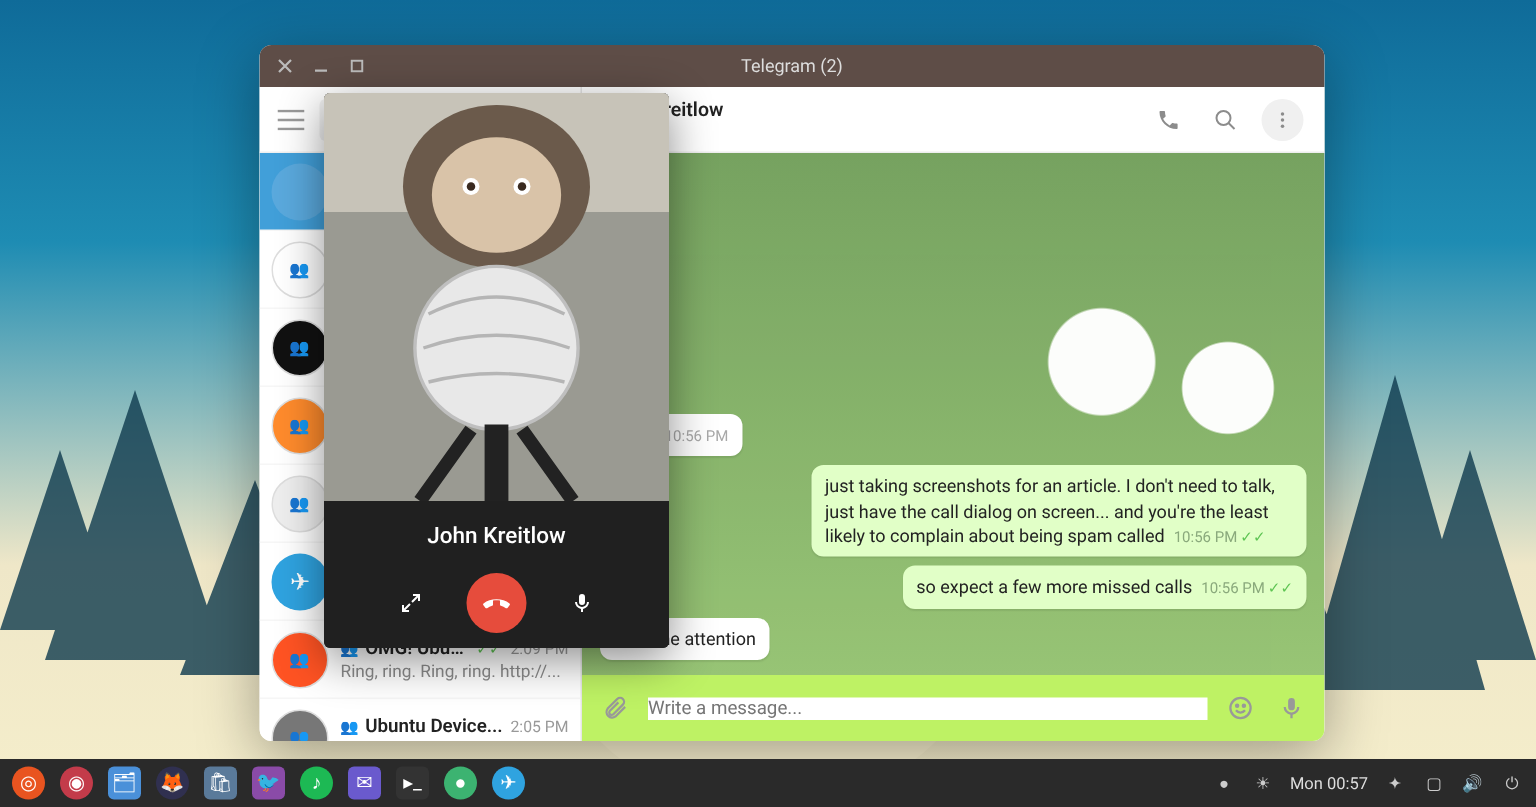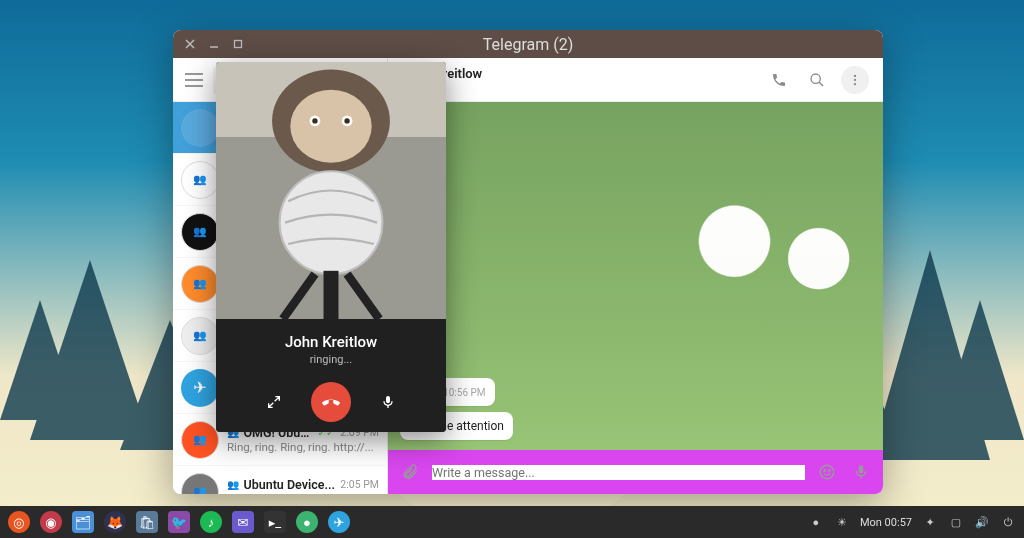--- a/index.html
+++ b/index.html
@@ -4,21 +4,21 @@
 <style>
   * { box-sizing: border-box; margin: 0; padding: 0; font-family: -apple-system, BlinkMacSystemFont, "Segoe UI", Roboto, Helvetica, Arial, sans-serif; }
   body { width: 1024px; height: 538px; overflow: hidden; position: relative; background: linear-gradient(180deg,#0f6b99 0%,#1e8cb3 30%,#efe7c8 70%,#f5eecb 100%); }
   .wallpaper-trees { position:absolute; inset:0; pointer-events:none; }
   .wallpaper-trees svg { width:100%; height:100%; }
   .window { position:absolute; left:173px; top:30px; width:710px; height:464px; background:#fff; border-radius:8px; box-shadow:0 10px 40px rgba(0,0,0,.35); overflow:hidden; display:flex; flex-direction:column; }
   .titlebar { height:28px; background:#5e4d47; display:flex; align-items:center; color:#ddd; font-size:12px; position:relative; }
   .tb-buttons { display:flex; gap:10px; padding-left:10px; align-items:center; }
   .tb-btn { width:14px; height:14px; display:flex; align-items:center; justify-content:center; color:#bbb; cursor:pointer; }
   .tb-btn svg { width:10px; height:10px; }
-  .tb-title { position:absolute; left:0; right:0; text-align:center; font-size:16px; color:#ddd; }
+  .tb-title { position:absolute; left:0; right:0; text-align:center; font-size:12px; color:#ddd; }
   .app-body { flex:1; display:flex; min-height:0; }
   .sidebar { width:215px; border-right:1px solid #e6e6e6; display:flex; flex-direction:column; background:#fff; }
   .sb-top { height:44px; display:flex; align-items:center; padding:0 8px; gap:6px; border-bottom:1px solid #f0f0f0; }
   .menu-icon { width:26px; height:26px; display:flex; align-items:center; justify-content:center; color:#999; cursor:pointer; }
   .search-box { flex:1; height:28px; background:#f1f1f1; border-radius:4px; display:flex; align-items:center; padding:0 10px; }
   .search-box input { border:none; background:transparent; outline:none; font-size:12px; color:#666; width:100%; }
   .chatlist { flex:1; overflow:hidden; }
   .chat-item { height:52px; display:flex; align-items:center; padding:0 8px; gap:8px; border-bottom:1px solid #f6f6f6; cursor:pointer; }
   .chat-item.active { background:#419fd9; color:#fff; }
   .avatar { width:38px; height:38px; border-radius:50%; background:#ccc; flex-shrink:0; display:flex; align-items:center; justify-content:center; font-size:16px; color:#fff; position:relative; overflow:hidden; }
@@ -44,21 +44,21 @@
   .hd-icon.more { background:#f0f0f0; border-radius:50%; }
   .chat-bg { flex:1; position:relative; overflow:hidden; }
   .chat-bg::before{ content:""; position:absolute; inset:0; background: radial-gradient(ellipse 140px 140px at 70% 40%, #fff 0%, #fff 25%, transparent 26%), radial-gradient(ellipse 120px 120px at 87% 45%, #fff 0%, #fff 25%, transparent 26%), radial-gradient(ellipse 20px 20px at 70% 40%, #e6bf3a 0%, #e6bf3a 60%, transparent 61%), radial-gradient(ellipse 18px 18px at 87% 44%, #e6bf3a 0%, #e6bf3a 60%, transparent 61%), linear-gradient(180deg,#6a9a54 0%, #8fc06b 100%); opacity:.9; }
   .msgs { position:absolute; inset:0; padding:10px 12px; display:flex; flex-direction:column; justify-content:flex-end; gap:6px; }
   .bubble { max-width:330px; padding:6px 9px; border-radius:8px; font-size:12px; line-height:1.35; position:relative; box-shadow:0 1px 1px rgba(0,0,0,.08); }
   .bubble.in { background:#fff; align-self:flex-start; color:#222; }
   .bubble.out { background:#e1ffc7; align-self:flex-end; color:#222; }
   .msg-time { font-size:10px; color:#8aa97c; margin-left:6px; }
   .bubble.in .msg-time { color:#a8a8a8; }
   .msg-ticks { color:#5dc452; font-size:10px; margin-left:2px; }
-  .composer { height:44px; background:#d946ef; display:flex; align-items:center; padding:0 10px; gap:10px; }
+  .composer { height:44px; background:#bef264; display:flex; align-items:center; padding:0 10px; gap:10px; }
   .comp-icon { width:24px; height:24px; display:flex; align-items:center; justify-content:center; color:#999; cursor:pointer; }
   .comp-input { flex:1; border:none; outline:none; font-size:12.5px; color:#555; }
   .call-panel { position:absolute; left:216px; top:62px; width:230px; height:370px; background:#2b2b2b; border-radius:4px; box-shadow:0 8px 30px rgba(0,0,0,.45); overflow:hidden; display:flex; flex-direction:column; z-index:10; }
   .call-video { flex:1; background:#888 radial-gradient(circle at 50% 60%, #ddd 0%, #ccc 20%, #888 60%); position:relative; }
   .call-video svg{ width:100%; height:100%; }
   .call-info { background:rgba(30,30,30,.85); padding:14px 0 6px; text-align:center; color:#fff; }
   .call-name { font-size:15px; font-weight:500; }
   .call-status { font-size:11px; color:#bbb; margin-top:2px; }
   .call-controls { background:rgba(30,30,30,.85); height:60px; display:flex; align-items:center; justify-content:center; gap:22px; }
   .call-btn { width:40px; height:40px; border-radius:50%; display:flex; align-items:center; justify-content:center; cursor:pointer; }
@@ -250,20 +250,22 @@
             <svg width="14" height="14" viewBox="0 0 24 24" fill="currentColor">
               <circle cx="12" cy="5" r="2"></circle>
               <circle cx="12" cy="12" r="2"></circle>
               <circle cx="12" cy="19" r="2"></circle>
             </svg>
           </div>
       </div>
       <div class="chat-bg">
         <div class="msgs" id="msgs">
             <div class="bubble in"><span>And t</span><span class="msg-time">10:56 PM</span></div>
+            <div class="bubble out"><span>just taking screenshots for an article. I don't need to talk, just have the call dialog on screen... and you're the least likely to complain about being spam called</span><span class="msg-time">10:56 PM</span><span class="msg-ticks">✓✓</span></div>
+            <div class="bubble out"><span>so expect a few more missed calls</span><span class="msg-time">10:56 PM</span><span class="msg-ticks">✓✓</span></div>
             <div class="bubble in"><span>I like the attention</span></div>
           </div>
       </div>
       <div class="composer">
         <div class="comp-icon">
             <svg width="18" height="18" viewBox="0 0 24 24" fill="none" stroke="currentColor" stroke-width="2">
               <path d="M21 11l-8.5 8.5a5 5 0 01-7-7L14 4a3.5 3.5 0 015 5l-8.5 8.5a2 2 0 01-3-3L15 7"></path>
             </svg>
           </div>
         <input class="comp-input" placeholder="Write a message..." style="">
@@ -300,21 +302,20 @@
       <circle cx="115" cy="150" r="48" fill="none" stroke="#bfbfbf" stroke-width="2"></circle>
       <path d="M75 130 Q115 110 155 130" stroke="#b5b5b5" stroke-width="2" fill="none"></path>
       <path d="M72 150 Q115 135 158 150" stroke="#b5b5b5" stroke-width="2" fill="none"></path>
       <path d="M75 170 Q115 160 155 170" stroke="#b5b5b5" stroke-width="2" fill="none"></path>
       <rect x="108" y="195" width="14" height="45" fill="#222"></rect>
       <path d="M70 240 L100 198 M160 240 L130 198" stroke="#222" stroke-width="8"></path>
     </svg>
   </div>
   <div class="call-info">
     <div class="call-name">John Kreitlow</div>
-    <div class="call-status">ringing...</div>
   </div>
   <div class="call-controls">
     <div class="call-btn small">
         <svg width="16" height="16" viewBox="0 0 24 24" fill="none" stroke="currentColor" stroke-width="2">
           <path d="M4 14v6h6M20 10V4h-6M4 20l7-7M20 4l-7 7"></path>
         </svg>
       </div>
     <div class="call-btn hangup">
         <svg width="20" height="20" viewBox="0 0 24 24" fill="currentColor">
           <path d="M12 9C8 9 4.5 10.2 1.6 12.3c-.4.3-.5.9-.2 1.3l1.8 2.3c.3.4.9.5 1.3.2 1.2-.9 2.6-1.5 4-1.9.4-.1.7-.5.7-.9V10c.9-.2 1.9-.3 2.8-.3s1.9.1 2.8.3v3.3c0 .4.3.8.7.9 1.4.4 2.8 1 4 1.9.4.3 1 .2 1.3-.2l1.8-2.3c.3-.4.2-1-.2-1.3C19.5 10.2 16 9 12 9z"></path>

